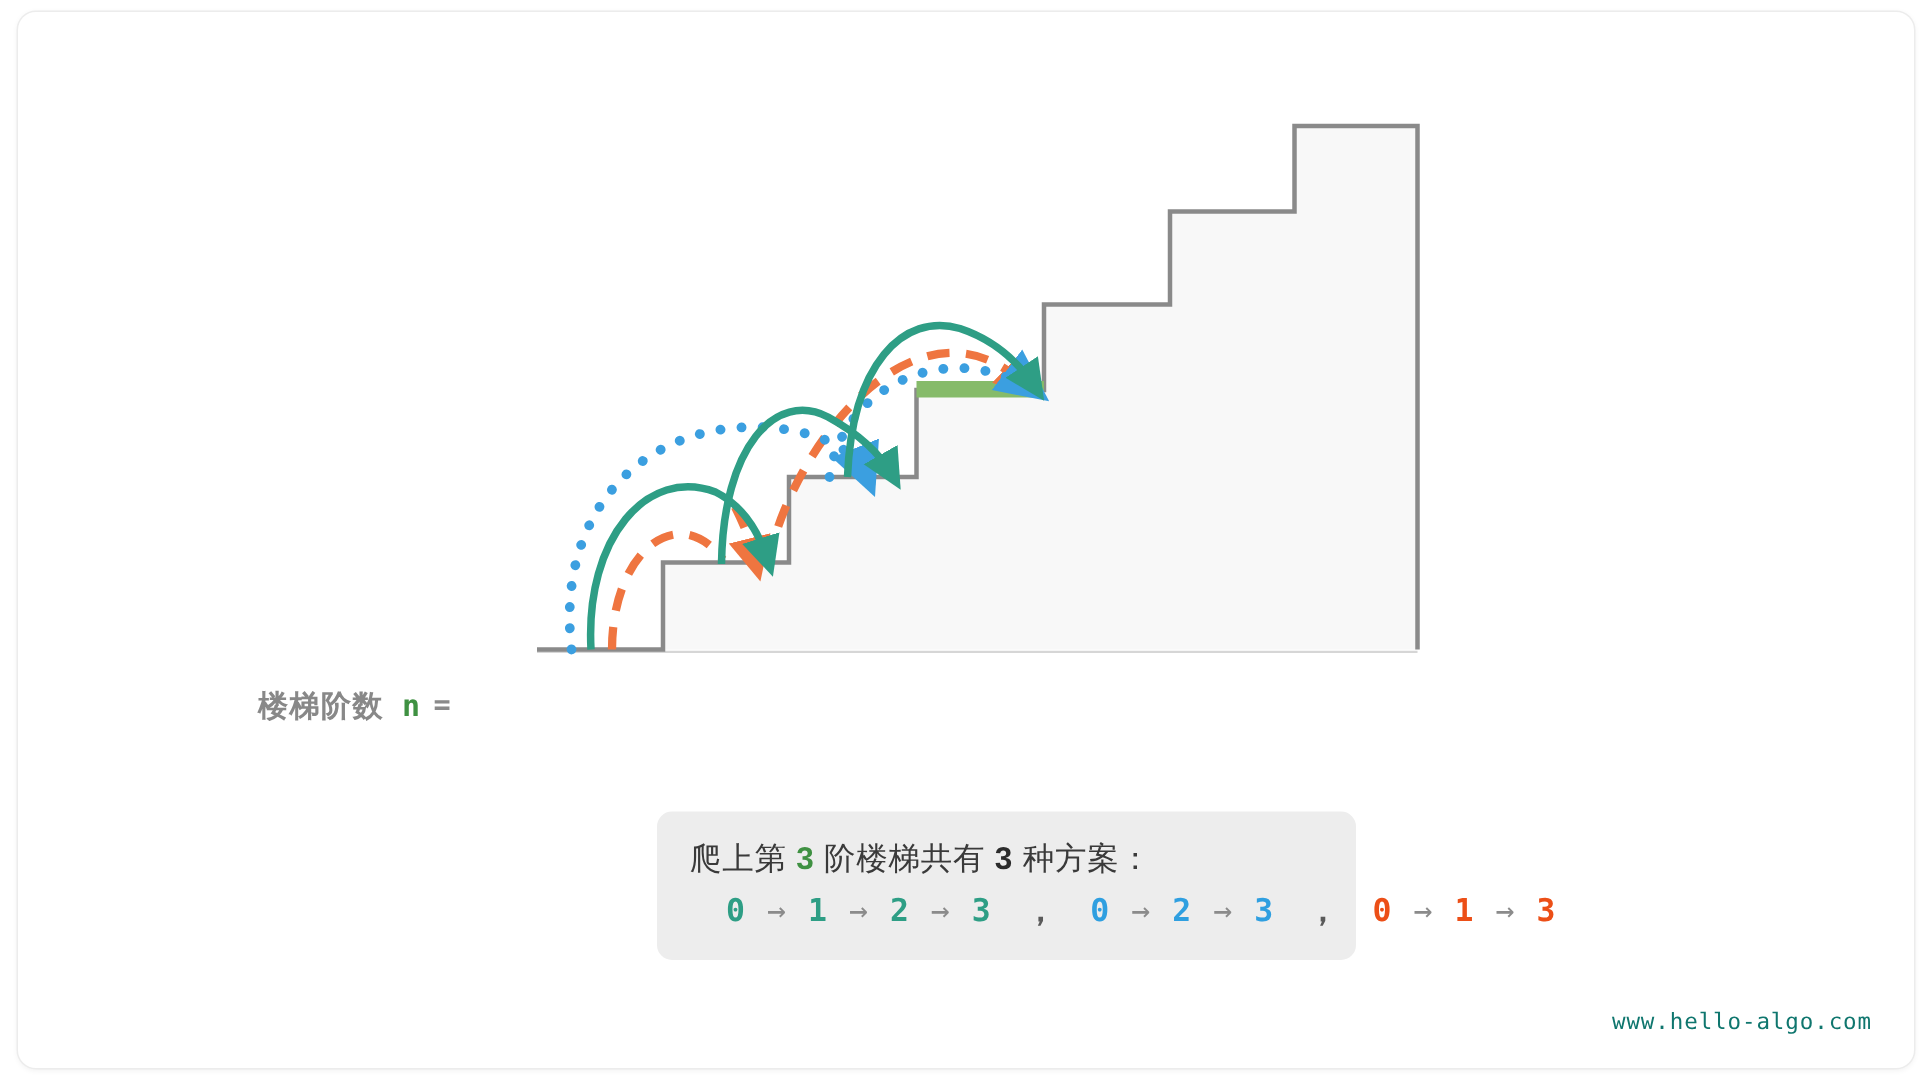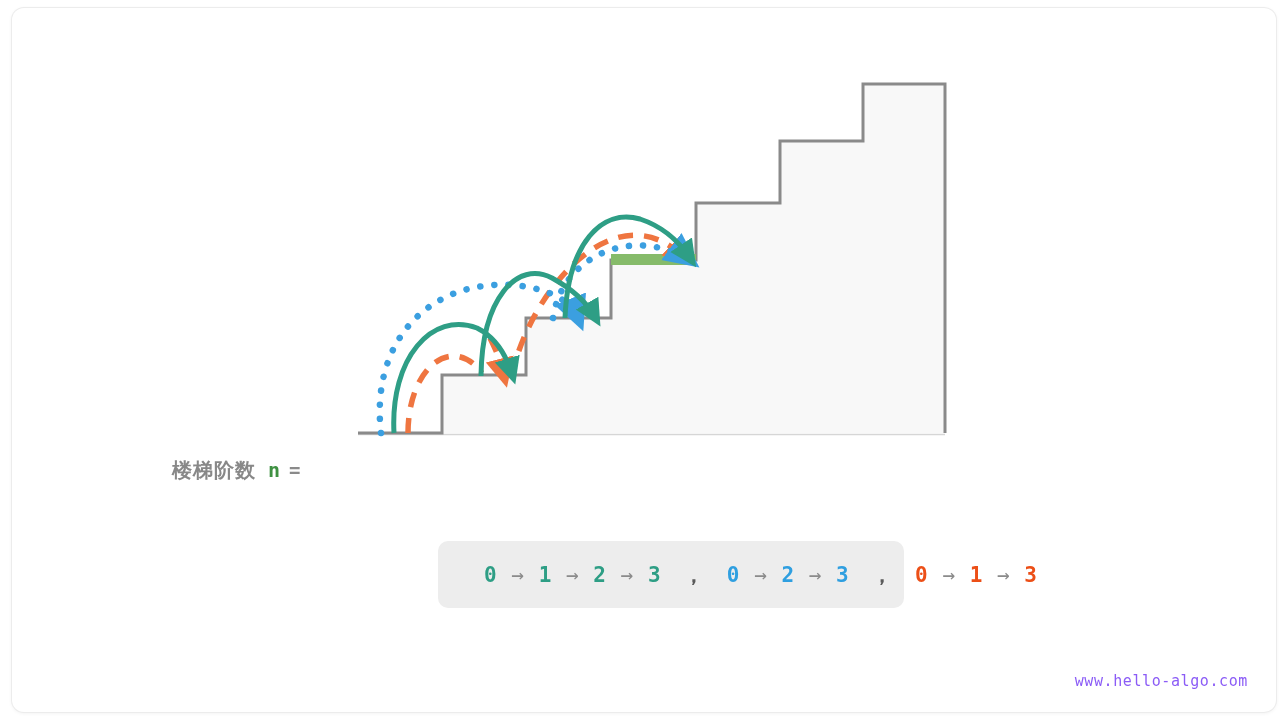--- a/index.html
+++ b/index.html
@@ -74,21 +74,21 @@
   .m-blue{color:#2f9fe0;}
   .m-orange{color:#ec4f17;}
   .m-dark{color:#2b2b2b;font-weight:bold;}
   .arrow{color:#8b8b8b;font-weight:normal;margin:0 2px;}
   .comma{color:#5a5a5a;margin:0 10px;}
 
   
   #watermark{
     position:absolute;right:28px;bottom:22px;
     font-family:"DejaVu Sans Mono", monospace;
-    font-size:15px;color:#8b5cf6;letter-spacing:.6px;
+    font-size:15px;color:#0f766e;letter-spacing:.6px;
   }
 </style>
 </head>
 <body>
 
 <div id="card">
   <div id="stage">
 
     <svg class="art" viewBox="0 0 1264 704">
       <defs>
@@ -152,20 +152,27 @@
       
       
       
       
       
       
       
     </div>
 
     <div id="caption">
+      <div id="cap-line1">
+        <span>爬上第</span>
+        <span class="m-greentxt">3</span>
+        <span>阶楼梯共有</span>
+        <span class="m-dark">3</span>
+        <span>种方案：</span>
+      </div>
       <div id="cap-line2">
         
         <span class="m-green">0</span>
         <span class="arrow">→</span>
         <span class="m-green">1</span>
         <span class="arrow">→</span>
         <span class="m-green">2</span>
         <span class="arrow">→</span>
         <span class="m-green">3</span>
         <span class="comma">，</span>

